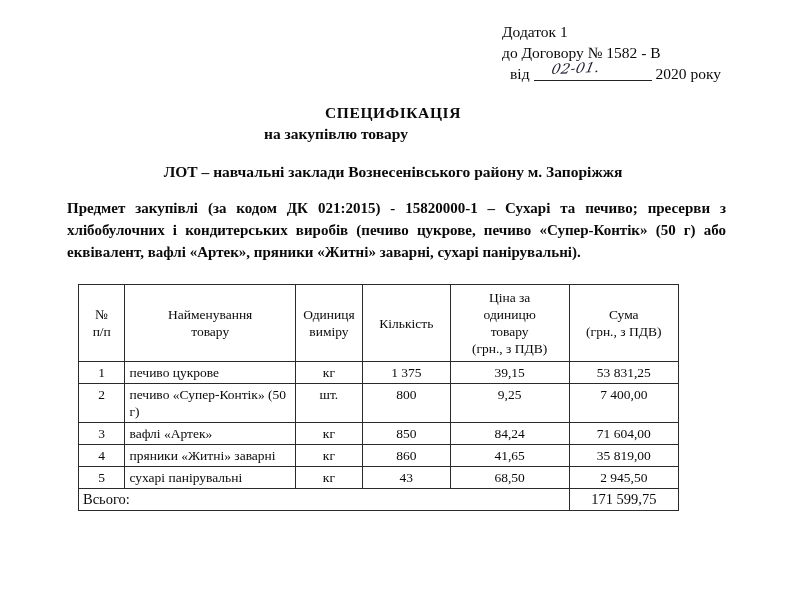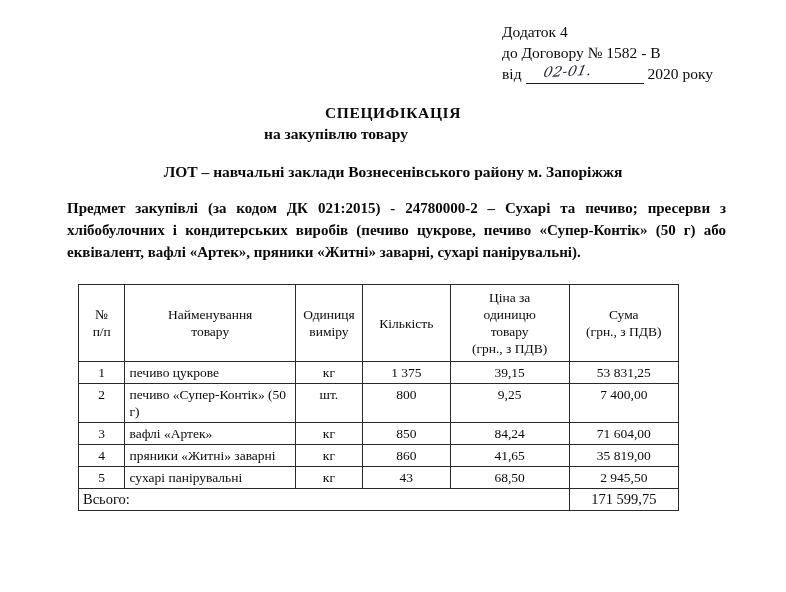--- a/index.html
+++ b/index.html
@@ -28,21 +28,22 @@
     position: absolute;
     left: 502px;
     top: 21px;
     font-size: 15.5px;
     line-height: 21px;
     white-space: nowrap;
   }
   .doc-header div { white-space: nowrap; }
   .date-line {
     display: flex;
-    align-items: flex-end;
+    align-items: flex-start;
+    margin-left: 8px;
   }
   .date-blank {
     display: inline-block;
     width: 118px;
     margin: 0 4px;
     border-bottom: 1px solid #222;
     position: relative;
     height: 17px;
   }
   .date-hand {
@@ -162,36 +163,36 @@
     font-size: 15px;
     font-weight: bold;
   }
 </style>
 </head>
 <body>
 
 <div class="page">
 
   <div class="doc-header">
-    <div>Додаток 4</div>
+    <div>Додаток 1</div>
     <div>до Договору № 1582 - В</div>
     <div class="date-line">
       <span>від</span>
       <span class="date-blank">
         <span class="date-hand">02-01.</span>
       </span>
       <span>2020 року</span>
     </div>
   </div>
 
   <div class="title-main">СПЕЦИФІКАЦІЯ</div>
   <div class="title-sub">на закупівлю товару</div>
   <div class="lot-line">ЛОТ – навчальні заклади Вознесенівського району м. Запоріжжя</div>
 
-  <div class="subject">Предмет закупівлі (за кодом ДК 021:2015) - 24780000-2 – Сухарі та печиво; пресерви з хлібобулочних і кондитерських виробів (печиво цукрове, печиво «Супер-Контік» (50 г) або еквівалент, вафлі «Артек», пряники «Житні» заварні, сухарі панірувальні).</div>
+  <div class="subject">Предмет закупівлі (за кодом ДК 021:2015) - 15820000-1 – Сухарі та печиво; пресерви з хлібобулочних і кондитерських виробів (печиво цукрове, печиво «Супер-Контік» (50 г) або еквівалент, вафлі «Артек», пряники «Житні» заварні, сухарі панірувальні).</div>
 
   <table class="spec-table">
     <colgroup>
       <col class="c-num">
       <col class="c-name">
       <col class="c-unit">
       <col class="c-qty">
       <col class="c-price">
       <col class="c-sum">
     </colgroup>

